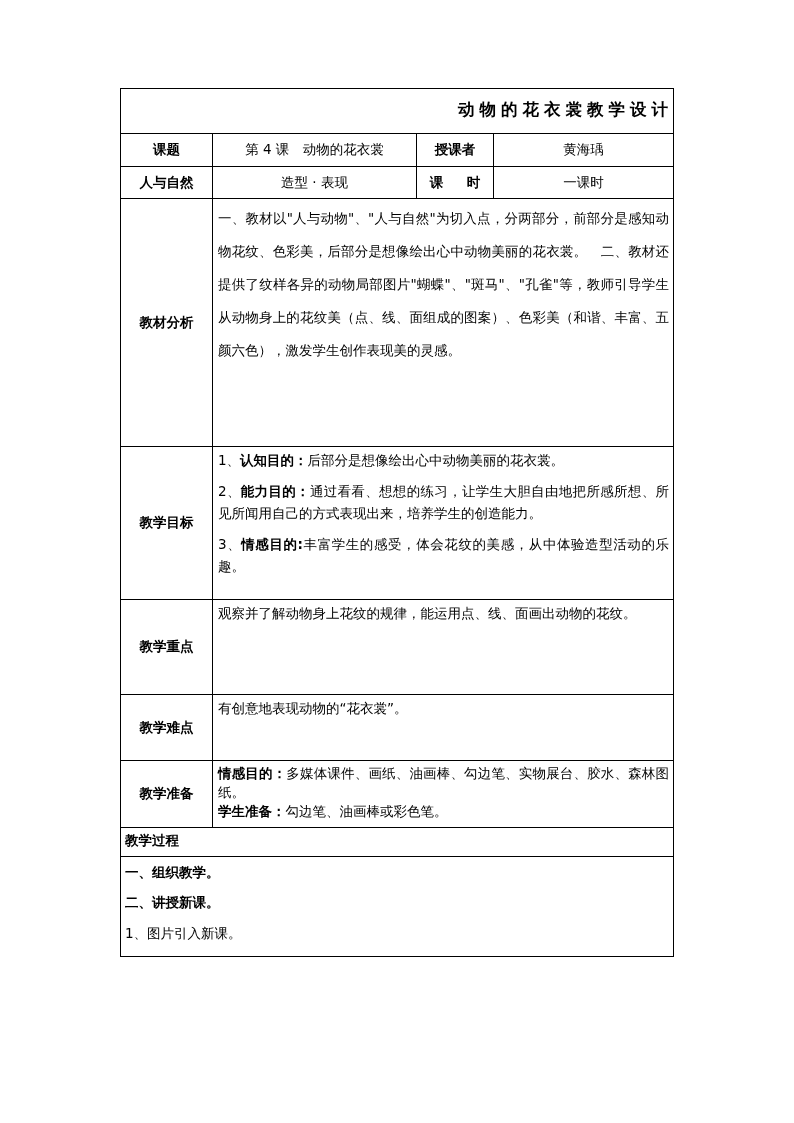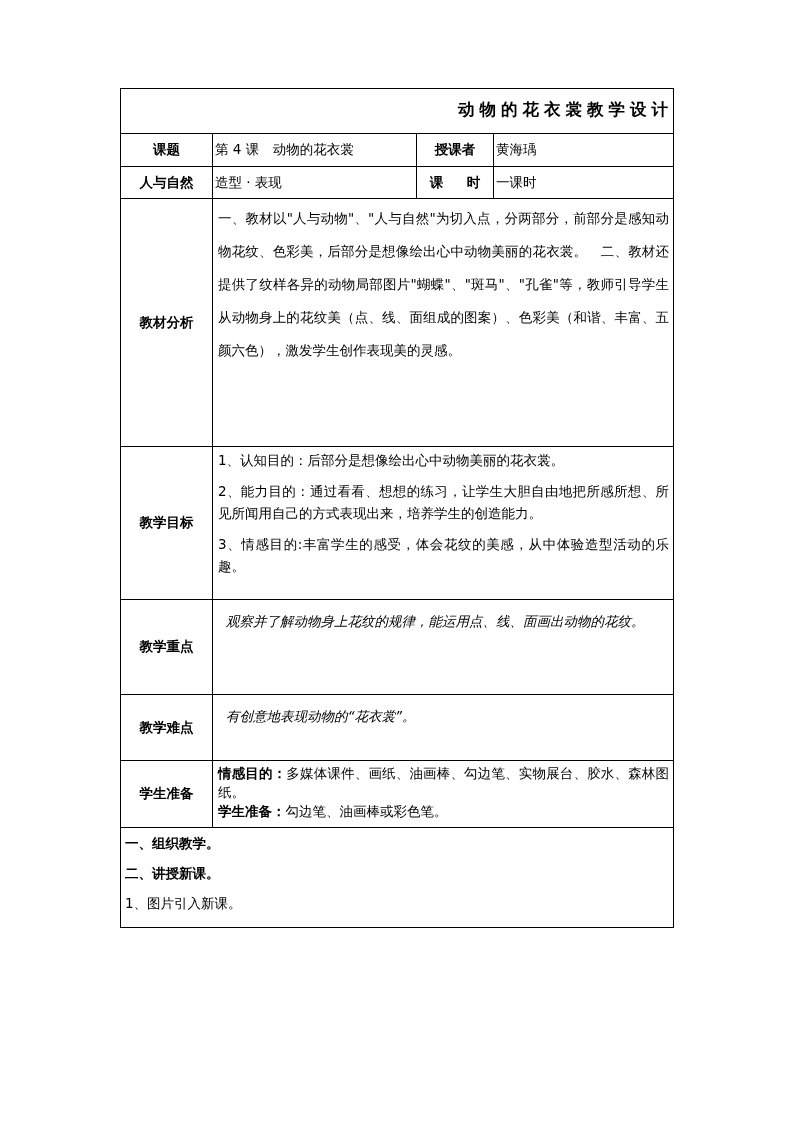--- a/index.html
+++ b/index.html
@@ -59,20 +59,21 @@
     vertical-align: middle !important;
     font-weight: bold;
     font-size: 14.5px;
     padding: 6px 6px !important;
   }
   .lbl-spaced {
     letter-spacing: 5px;
     text-indent: 5px;
   }
   .val {
+    text-align: center;
     vertical-align: middle !important;
     font-size: 14px;
     padding: 6px 2px !important;
   }
 
   
   .side-lbl {
     text-align: center;
     vertical-align: middle !important;
     font-weight: bold;
@@ -94,29 +95,28 @@
     text-indent: 0;
   }
   .goal-cell p {
     margin: 0 0 9px 0;
     line-height: 1.62;
     text-align: justify;
     text-justify: inter-ideograph;
     font-size: 13.5px;
   }
   .goal-cell p:last-child { margin-bottom: 0; }
-  .goal-cell b { font-weight: normal; }
+  .goal-cell b { font-weight: bold; }
 
   .plain-cell p {
-    margin: 8px;
+    margin: 0;
     line-height: 1.6;
     text-align: justify;
     text-justify: inter-ideograph;
     font-size: 13.5px;
-    font-style: italic;
   }
 
   .prep-cell p {
     margin: 0;
     line-height: 1.42;
     font-size: 13.5px;
     text-align: justify;
     text-justify: inter-ideograph;
   }
   .prep-cell b { font-weight: bold; }
@@ -196,27 +196,30 @@
       </tr>
 
       <tr style="height:66px">
         <td class="side-lbl">教学难点</td>
         <td class="body-cell plain-cell" colspan="3">
           <p>有创意地表现动物的“花衣裳”。</p>
         </td>
       </tr>
 
       <tr style="height:62px">
-        <td class="side-lbl">学生准备</td>
+        <td class="side-lbl">教学准备</td>
         <td class="body-cell prep-cell" colspan="3">
           <p><b>情感目的：</b><span>多媒体课件、画纸、油画棒、勾边笔、实物展台、胶水、森林图纸。</span></p>
           <p><b>学生准备：</b><span>勾边笔、油画棒或彩色笔。</span></p>
         </td>
       </tr>
 
+      <tr>
+        <td class="process-head" colspan="4">教学过程</td>
+      </tr>
 
       <tr style="height:100px">
         <td class="process-body" colspan="4">
           <p class="bold">一、组织教学。</p>
           <p class="bold">二、讲授新课。</p>
           <p>1、图片引入新课。</p>
         </td>
       </tr>
 
     </tbody>

